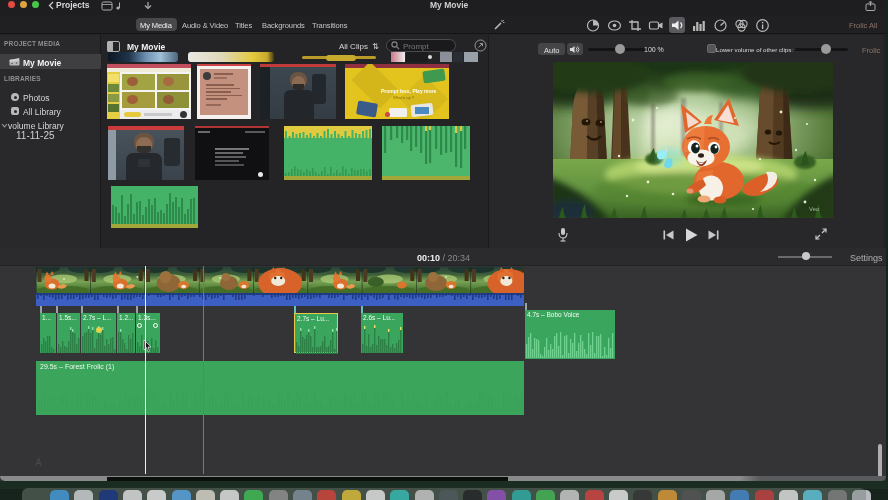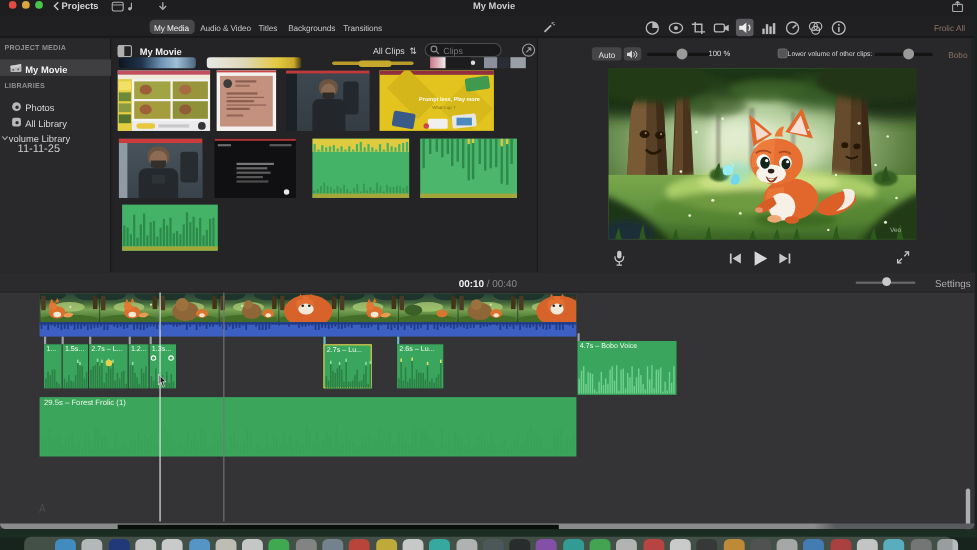--- a/index.html
+++ b/index.html
@@ -80,21 +80,21 @@
     <div class="abs" style="left:102px;top:35px;width:386px;height:213px;background:#242426;"></div>
     <div class="abs" style="left:107px;top:41px;width:13px;height:11px;border:1px solid #b0b0b0;border-radius:2px;"></div>
     <div class="abs" style="left:107px;top:41px;width:6px;height:11px;background:#b0b0b0;border-radius:2px 0 0 2px;"></div>
     <div class="abs txt" style="left:127px;top:42px;color:#f0f0f0;font-size:8.5px;font-weight:bold;">My Movie</div>
     <div class="abs txt" style="left:339px;top:42px;color:#d8d8d8;font-size:8px;">All Clips&nbsp; ⇅</div>
     <div class="abs" style="left:386px;top:39px;width:70px;height:13px;background:#1a1a1c;border:1px solid #4c4c4e;border-radius:7px;"></div>
     <svg class="abs" style="left:391px;top:41px;" width="9" height="9">
         <circle cx="3.5" cy="3.5" r="2.6" stroke="#888" fill="none" stroke-width="1.1"></circle>
         <line x1="5.6" y1="5.6" x2="8" y2="8" stroke="#888" stroke-width="1.1"></line>
       </svg>
-    <div class="abs txt" style="left:403px;top:42px;color:#787878;font-size:8px;">Clips</div>
+    <div class="abs txt" style="left:403px;top:42px;color:#787878;font-size:8px;">Prompt</div>
     <svg class="abs" style="left:474px;top:39px;" width="13" height="13">
         <circle cx="6.5" cy="6.5" r="5.5" stroke="#999" fill="none" stroke-width="1"></circle>
         <path d="M 4.5 8.5 L 8.5 4.5 M 8.5 4.5 L 8.5 7.2 M 8.5 4.5 L 5.8 4.5" stroke="#999" stroke-width="1"></path>
       </svg>
 
     <div class="abs" style="left:108px;top:52px;width:70px;height:10px;border-radius:3px;background:linear-gradient(90deg,#0d1622 0%,#20344c 30%,#6f93b5 55%,#9fc0d8 75%,#4c667e 100%);"></div>
     <div class="abs" style="left:188px;top:52px;width:86px;height:10px;border-radius:3px;background:linear-gradient(90deg,#e8e8e4 0%,#ded8b8 40%,#e3c93e 75%,#caa92c 92%,#403a14 100%);"></div>
     <div class="abs" style="left:302px;top:52px;width:74px;height:10px;background:#232325;"></div>
     <div class="abs" style="left:302px;top:56px;width:74px;height:3px;background:#b79a28;border-radius:2px;"></div>
     <div class="abs" style="left:326px;top:54.5px;width:30px;height:6px;background:#c7a92e;border-radius:3px;"></div>
@@ -372,21 +372,21 @@
     <path d="M 7 2.5 Q 9 4.5 7 6.5" stroke="#d8d8d8" stroke-width="0.9" fill="none"></path>
     <path d="M 8.5 1.5 Q 11.5 4.5 8.5 7.5" stroke="#d8d8d8" stroke-width="0.9" fill="none"></path>
   </svg>
     <div class="abs" style="left:588px;top:48px;width:62px;height:3px;background:#141414;border-radius:2px;"></div>
     <div class="abs" style="left:615px;top:44px;width:10px;height:10px;background:#9a9a9a;border-radius:50%;"></div>
     <div class="abs txt" style="left:644px;top:46px;color:#dedede;font-size:7px;">100&nbsp;%</div>
     <div class="abs" style="left:707px;top:44px;width:9px;height:9px;background:#555;border:1px solid #6a6a6a;border-radius:2px;"></div>
     <div class="abs txt" style="left:716px;top:46px;color:#d8d8d8;font-size:6.2px;">Lower volume of other clips:</div>
     <div class="abs" style="left:795px;top:48px;width:53px;height:3px;background:#141414;border-radius:2px;"></div>
     <div class="abs" style="left:821px;top:44px;width:10px;height:10px;background:#9a9a9a;border-radius:50%;"></div>
-    <div class="abs txt" style="left:862px;top:46px;color:#8e7366;font-size:7.5px;">Bobo</div>
+    <div class="abs txt" style="left:862px;top:46px;color:#8e7366;font-size:7.5px;">Frolic</div>
 
     <div class="abs" id="viewer" style="left:553px;top:62px;width:280px;height:156px;background:#203a28;overflow:hidden;"><svg width="280" height="156" xmlns="http://www.w3.org/2000/svg">
       <defs>
         <radialGradient id="glow" cx="47%" cy="42%" r="70%">
           <stop offset="0%" stop-color="#d8e8c8"></stop>
           <stop offset="35%" stop-color="#a8c490"></stop>
           <stop offset="75%" stop-color="#567a3a"></stop>
           <stop offset="100%" stop-color="#33501f"></stop>
         </radialGradient>
         <linearGradient id="grass" x1="0" y1="0" x2="0" y2="1">
@@ -539,21 +539,21 @@
   </svg>
     <svg class="abs" style="left:815px;top:228px;" width="12" height="12">
     <path d="M 7.5 1 L 11 1 L 11 4.5" stroke="#c8c8c8" fill="none" stroke-width="1.2"></path>
     <line x1="11" y1="1" x2="7" y2="5" stroke="#c8c8c8" stroke-width="1.2"></line>
     <path d="M 4.5 11 L 1 11 L 1 7.5" stroke="#c8c8c8" fill="none" stroke-width="1.2"></path>
     <line x1="1" y1="11" x2="5" y2="7" stroke="#c8c8c8" stroke-width="1.2"></line>
   </svg>
 
     <div class="abs" style="left:0;top:248px;width:886px;height:233px;background:#343437;"></div>
     <div class="abs" style="left:0;top:248px;width:886px;height:18px;background:#2b2b2e;border-bottom:1px solid #232325;"></div>
-    <div class="abs txt" style="left:417px;top:253px;color:#f0f0f0;font-size:9px;font-weight:bold;">00:10 <span style="color:#8a8a8a;font-weight:normal;">/ 00:40</span></div>
+    <div class="abs txt" style="left:417px;top:253px;color:#f0f0f0;font-size:9px;font-weight:bold;">00:10 <span style="color:#8a8a8a;font-weight:normal;">/ 20:34</span></div>
     <div class="abs" style="left:778px;top:256px;width:54px;height:2px;background:#6a6a6d;"></div>
     <div class="abs" style="left:802px;top:252px;width:8px;height:8px;background:#c9c9c9;border-radius:50%;"></div>
     <div class="abs txt" style="left:850px;top:253px;color:#b0b0b0;font-size:9px;">Settings</div>
 
     <div class="abs" id="filmstrip" style="left:36px;top:267px;width:488px;height:26px;overflow:hidden;background:#3a5a2a;"><svg width="488" height="26" xmlns="http://www.w3.org/2000/svg">
       <defs>
         <linearGradient id="fbg" x1="0" y1="0" x2="0" y2="1">
           <stop offset="0%" stop-color="#28443a"></stop>
           <stop offset="30%" stop-color="#3e6038"></stop>
           <stop offset="55%" stop-color="#79a355"></stop>

